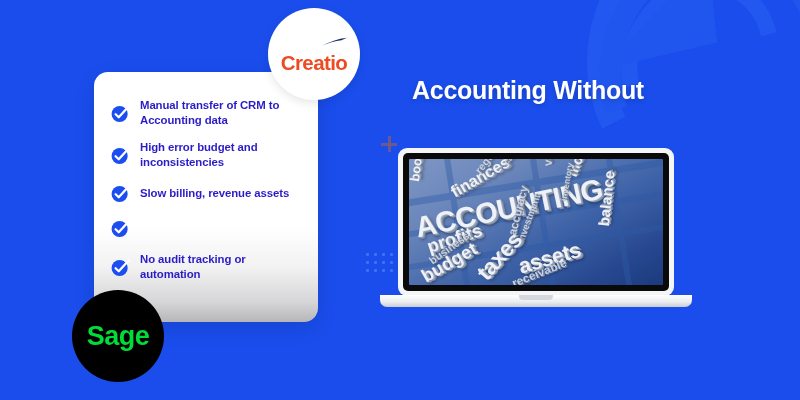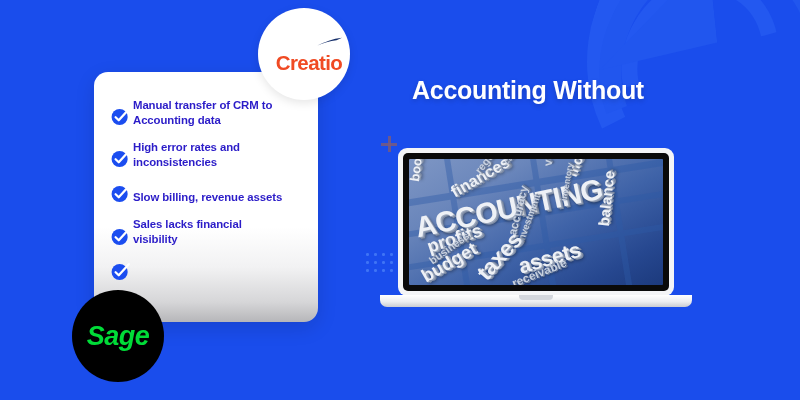--- a/index.html
+++ b/index.html
@@ -53,49 +53,49 @@
   
   .card{
     position:absolute;left:94px;top:72px;width:224px;height:250px;
     border-radius:14px;
     background:linear-gradient(180deg,#ffffff 0%,#ffffff 62%,#f2f2f3 78%,#d6d6d8 92%,#b6b6b9 100%);
     box-shadow:0 6px 20px rgba(0,0,0,.12);
     padding:26px 14px 12px 16px;
     box-sizing:border-box;
   }
   .bullets{list-style:none;margin:0;padding:0;}
-  .bullet{display:flex;align-items:flex-end;gap:2px;margin-bottom:13px;}
+  .bullet{display:flex;align-items:center;gap:9px;margin-bottom:13px;}
   .bullet:last-child{margin-bottom:0;}
   .check-icon{flex:0 0 auto;width:21px;height:21px;position:relative;margin-top:1px;}
   .check-icon svg{display:block;width:21px;height:21px;overflow:visible;}
   .bullet-text{
     font-size:11.4px;font-weight:bold;line-height:1.28;
     color:#2b1cc8;letter-spacing:-.1px;
     max-width:152px;
   }
 
   
   .creatio-badge{
-    position:absolute;left:258px;top:8px;width:92px;height:92px;border-radius:50%;
-    background:#ffffff;display:flex;align-items:center;justify-content:flex-end;
+    position:absolute;left:268px;top:8px;width:92px;height:92px;border-radius:50%;
+    background:#ffffff;display:flex;align-items:center;justify-content:center;
     box-shadow:0 3px 10px rgba(0,0,0,.10);
   }
   .creatio-inner{position:relative;width:82px;height:46px;}
   .creatio-word{
     position:absolute;left:0;bottom:2px;width:100%;text-align:center;
     font-size:20.5px;font-weight:bold;color:#f04a23;letter-spacing:-.6px;
   }
   .creatio-swoosh{
     position:absolute;right:7px;top:2px;width:26px;height:10px;
   }
 
   
   .sage-badge{
     position:absolute;left:72px;top:290px;width:92px;height:92px;border-radius:50%;
-    background:#000000;display:flex;align-items:center;justify-content:center;font-style:italic;
+    background:#000000;display:flex;align-items:center;justify-content:center;
   }
   .sage-word{
     font-size:27px;font-weight:bold;color:#00dc38;letter-spacing:-.5px;
     line-height:1;
   }
 
   
   .headline{
     position:absolute;left:378px;top:76px;width:300px;text-align:center;
     color:#ffffff;font-size:25px;font-weight:bold;line-height:1.18;letter-spacing:-.3px;
@@ -184,50 +184,50 @@
         <span class="bullet-text">Manual transfer of CRM to Accounting data</span>
       </li>
 
       <li class="bullet">
         <span class="check-icon">
           <svg viewBox="0 0 24 24" aria-hidden="true">
             <circle cx="11" cy="12.5" r="9.2" fill="#1b4df0"></circle>
             <path d="M6.4 12.9 L10.0 16.3 L21.5 3.6" fill="none" stroke="#ffffff" stroke-width="2.6" stroke-linecap="round" stroke-linejoin="round"></path>
           </svg>
         </span>
-        <span class="bullet-text">High error rates and inconsistencies</span>
+        <span class="bullet-text">High error budget and inconsistencies</span>
       </li>
 
       <li class="bullet">
         <span class="check-icon">
           <svg viewBox="0 0 24 24" aria-hidden="true">
             <circle cx="11" cy="12.5" r="9.2" fill="#1b4df0"></circle>
             <path d="M6.4 12.9 L10.0 16.3 L21.5 3.6" fill="none" stroke="#ffffff" stroke-width="2.6" stroke-linecap="round" stroke-linejoin="round"></path>
           </svg>
         </span>
         <span class="bullet-text">Slow billing, revenue assets</span>
       </li>
 
       <li class="bullet">
         <span class="check-icon">
           <svg viewBox="0 0 24 24" aria-hidden="true">
             <circle cx="11" cy="12.5" r="9.2" fill="#1b4df0"></circle>
             <path d="M6.4 12.9 L10.0 16.3 L21.5 3.6" fill="none" stroke="#ffffff" stroke-width="2.6" stroke-linecap="round" stroke-linejoin="round"></path>
           </svg>
         </span>
-        <span class="bullet-text">Sales lacks financial visibility</span>
-      </li>
-
-      <li class="bullet">
-        <span class="check-icon">
-          <svg viewBox="0 0 24 24" aria-hidden="true">
-            <circle cx="11" cy="12.5" r="9.2" fill="#1b4df0"></circle>
-            <path d="M6.4 12.9 L10.0 16.3 L21.5 3.6" fill="none" stroke="#ffffff" stroke-width="2.6" stroke-linecap="round" stroke-linejoin="round"></path>
-          </svg>
-        </span>
+      </li>
+
+      <li class="bullet">
+        <span class="check-icon">
+          <svg viewBox="0 0 24 24" aria-hidden="true">
+            <circle cx="11" cy="12.5" r="9.2" fill="#1b4df0"></circle>
+            <path d="M6.4 12.9 L10.0 16.3 L21.5 3.6" fill="none" stroke="#ffffff" stroke-width="2.6" stroke-linecap="round" stroke-linejoin="round"></path>
+          </svg>
+        </span>
+        <span class="bullet-text">No audit tracking or automation</span>
       </li>
 
     </ul>
   </div>
 
   <div class="creatio-badge">
     <div class="creatio-inner">
       <span class="creatio-swoosh">
         <svg viewBox="0 0 26 10" width="26" height="10" aria-hidden="true">
           <path d="M0.5 8.5 C7 5.5, 16 1.5, 25 0.8 L19.5 3.2 C13 3.8, 6 6, 0.5 8.5 Z" fill="#17306b"></path>

